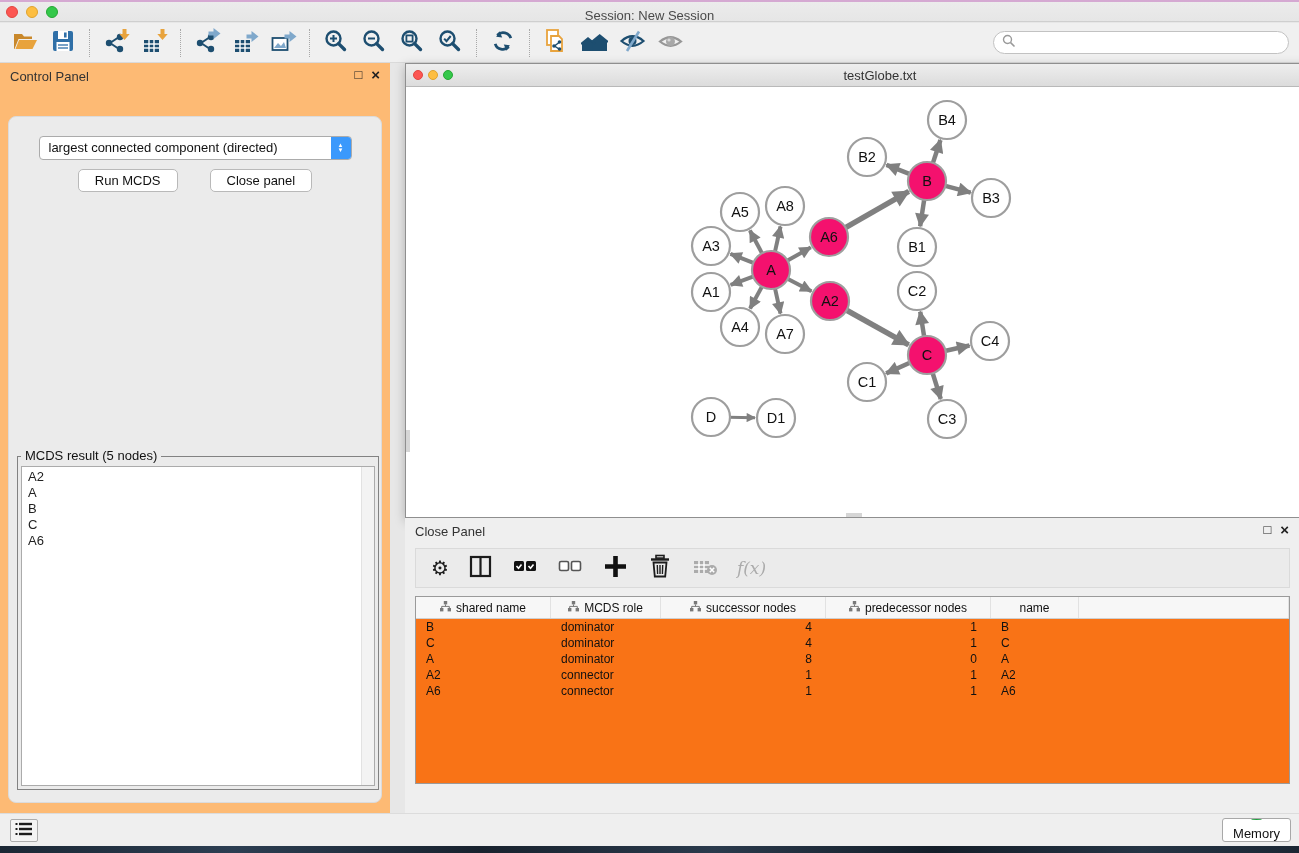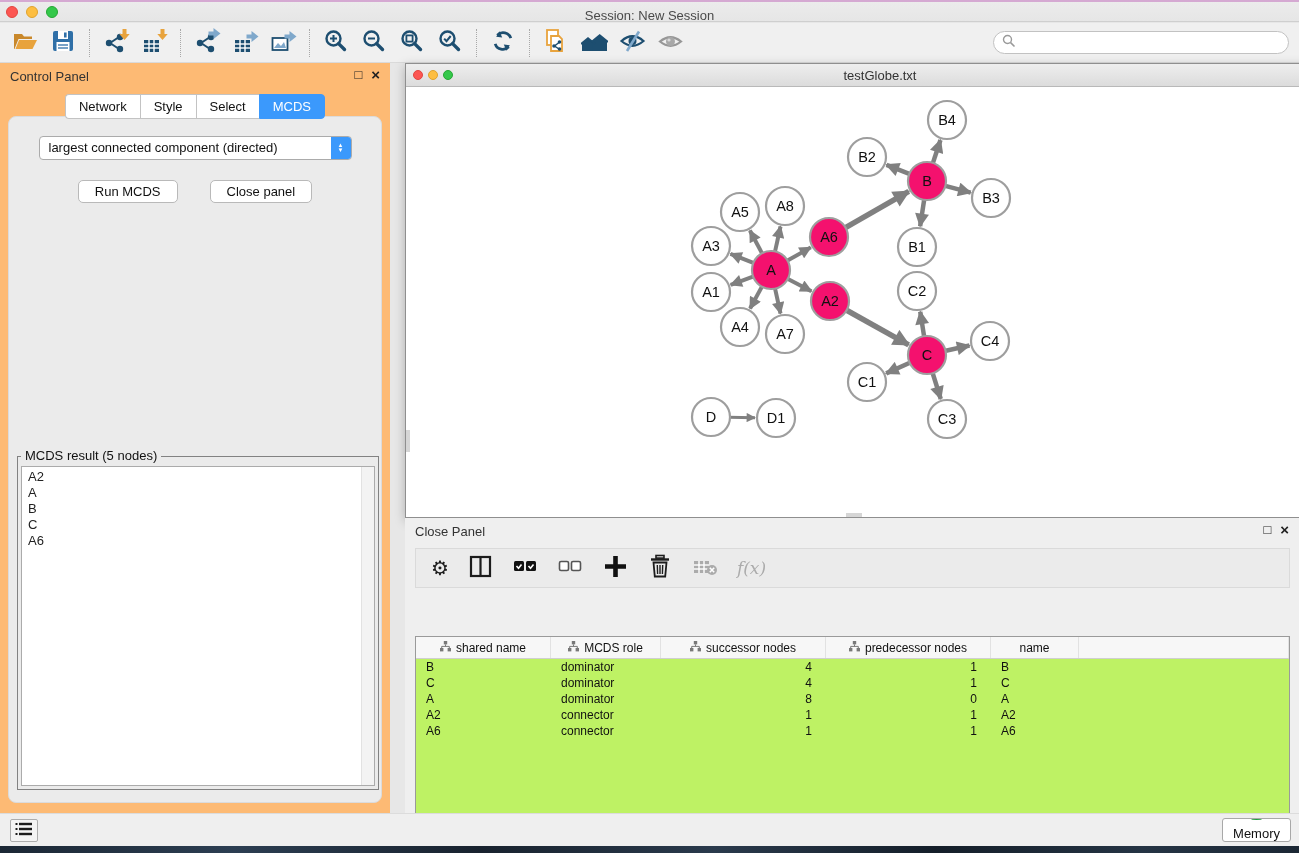--- a/index.html
+++ b/index.html
@@ -40,21 +40,21 @@
   .seg-tab:last-child { border-radius:0 4px 4px 0; border-right:1px solid #C3C3C3; }
   .seg-tab.active { background:#3B99FC; border-color:#3B99FC; color:#fff; }
   .cp-content { position:absolute; left:8px; right:8px; top:53px; bottom:10px;
     background:#EBEBEB; border:1px solid #DBDBDB; border-radius:8px; }
   .opt-label { text-align:center; margin-top:26px; font-size:13px; color:#111; }
   .criterion { position:relative; margin:19px auto 0; width:313px; height:24px; background:#fff;
     border:1px solid #ABABAB; border-radius:4px; font-size:13px; line-height:22px; padding-left:9px; color:#111; }
   .criterion .stepper { position:absolute; right:0; top:0; bottom:0; width:20px; background:#3B99FC;
     border-radius:0 3px 3px 0; display:flex; flex-direction:column; align-items:center; justify-content:center; color:#fff; }
   .criterion .stepper span { font-size:6px; line-height:5px; }
-  .cp-buttons { display:flex; justify-content:center; gap:32px; margin-top:20px; }
+  .cp-buttons { display:flex; justify-content:center; gap:32px; margin-top:9px; }
   .push-btn { font-size:13px; padding:3px 16px; background:#fff; border:1px solid #B9B9B9; border-radius:5px;
     color:#111; cursor:default; font-family:"Liberation Sans",sans-serif; }
   .result-group { position:absolute; left:8px; right:2px; top:339px; bottom:12px; border:1px solid #828282; }
   .result-legend { position:absolute; top:-9px; left:3px; background:#EBEBEB; padding:0 4px; font-size:13px; color:#111; }
   .result-list { position:absolute; left:3px; right:3px; top:9px; bottom:3px; background:#fff;
     border:1px solid #ABABAB; padding:2px 6px; font-size:13px; line-height:16px; overflow:hidden; }
   .result-scroll { position:absolute; right:4px; top:10px; bottom:4px; width:13px; background:#F3F3F3; border-left:1px solid #E2E2E2; }
   
   .network-window { position:absolute; left:405px; top:63px; width:950px; height:455px;
     background:#b91c1c; border:1px solid #8F8F8F; box-shadow:0 3px 10px rgba(0,0,0,.25); }
@@ -67,22 +67,22 @@
     background:repeating-linear-gradient(135deg, transparent 0 3px, #ABABAB 3px 4px); }
   .nw-vthumb { position:absolute; left:0; top:343px; width:4px; height:22px; background:#D6D6D6; }
   .nw-hthumb { position:absolute; left:440px; bottom:0; width:16px; height:4px; background:#D6D6D6; }
   
   .table-panel { position:absolute; left:405px; top:518px; width:894px; height:295px; background:#EFEFEF; }
   .tp-toolbar { position:absolute; left:10px; right:9px; top:30px; height:40px; background:#EBEBEB;
     border:1px solid #DADADA; display:flex; align-items:center; gap:18px; padding-left:15px; }
   .tp-btn { background:none; border:none; display:flex; align-items:center; cursor:default; }
   .tp-btn .glyph { font-size:20px; color:#1c1c1c; line-height:20px; }
   .fx-label { font-family:"DejaVu Serif", serif; font-style:italic; font-size:17px; color:#ABABAB; }
-  .tp-table { position:absolute; left:10px; right:9px; top:78px; height:188px; background:#bef264;
-    border:1px solid #9A9A9A; overflow:hidden;margin-top:40px; }
+  .tp-table { position:absolute; left:10px; right:9px; top:78px; height:188px; background:#f97316;
+    border:1px solid #9A9A9A; overflow:hidden; }
   .tp-thead { display:grid; grid-template-columns:135px 110px 165px 165px 88px 1fr; height:22px;
     background:#F7F7F7; border-bottom:1px solid #CFCFCF; }
   .th { display:flex; align-items:center; justify-content:center; gap:5px; font-size:12px; color:#111;
     border-right:1px solid #E2E2E2; }
   .tp-row { display:grid; grid-template-columns:135px 110px 165px 165px 88px 1fr; height:16px; }
   .td { font-size:12px; color:#111; line-height:16px; white-space:nowrap; }
   .td.al { padding-left:10px; text-align:left; }
   .td.ar { padding-right:14px; text-align:right; }
   .tp-tabs { position:absolute; left:50%; transform:translateX(-50%); top:271px; display:flex; }
   .tp-tabs .seg-tab { padding:4px 15px; }
@@ -278,26 +278,20 @@
   </div>
 
   <div class="control-panel">
     <div class="panel-head">
       <span>Control Panel</span>
       <span class="win-icons">
         <span class="wicon">□</span>
         <span class="wicon close">×</span>
       </span>
     </div>
-    <div class="cp-tabs" id="cp-tabs">
-        <button class="seg-tab">Network</button>
-        <button class="seg-tab">Style</button>
-        <button class="seg-tab">Select</button>
-        <button class="seg-tab active">MCDS</button>
-      </div>
     <div class="cp-content">
       <div class="criterion">
         <span>largest connected component (directed)</span>
         <span class="stepper">
             <span>▲</span>
             <span>▼</span>
           </span>
       </div>
       <div class="cp-buttons">
         <button class="push-btn">Run MCDS</button>

